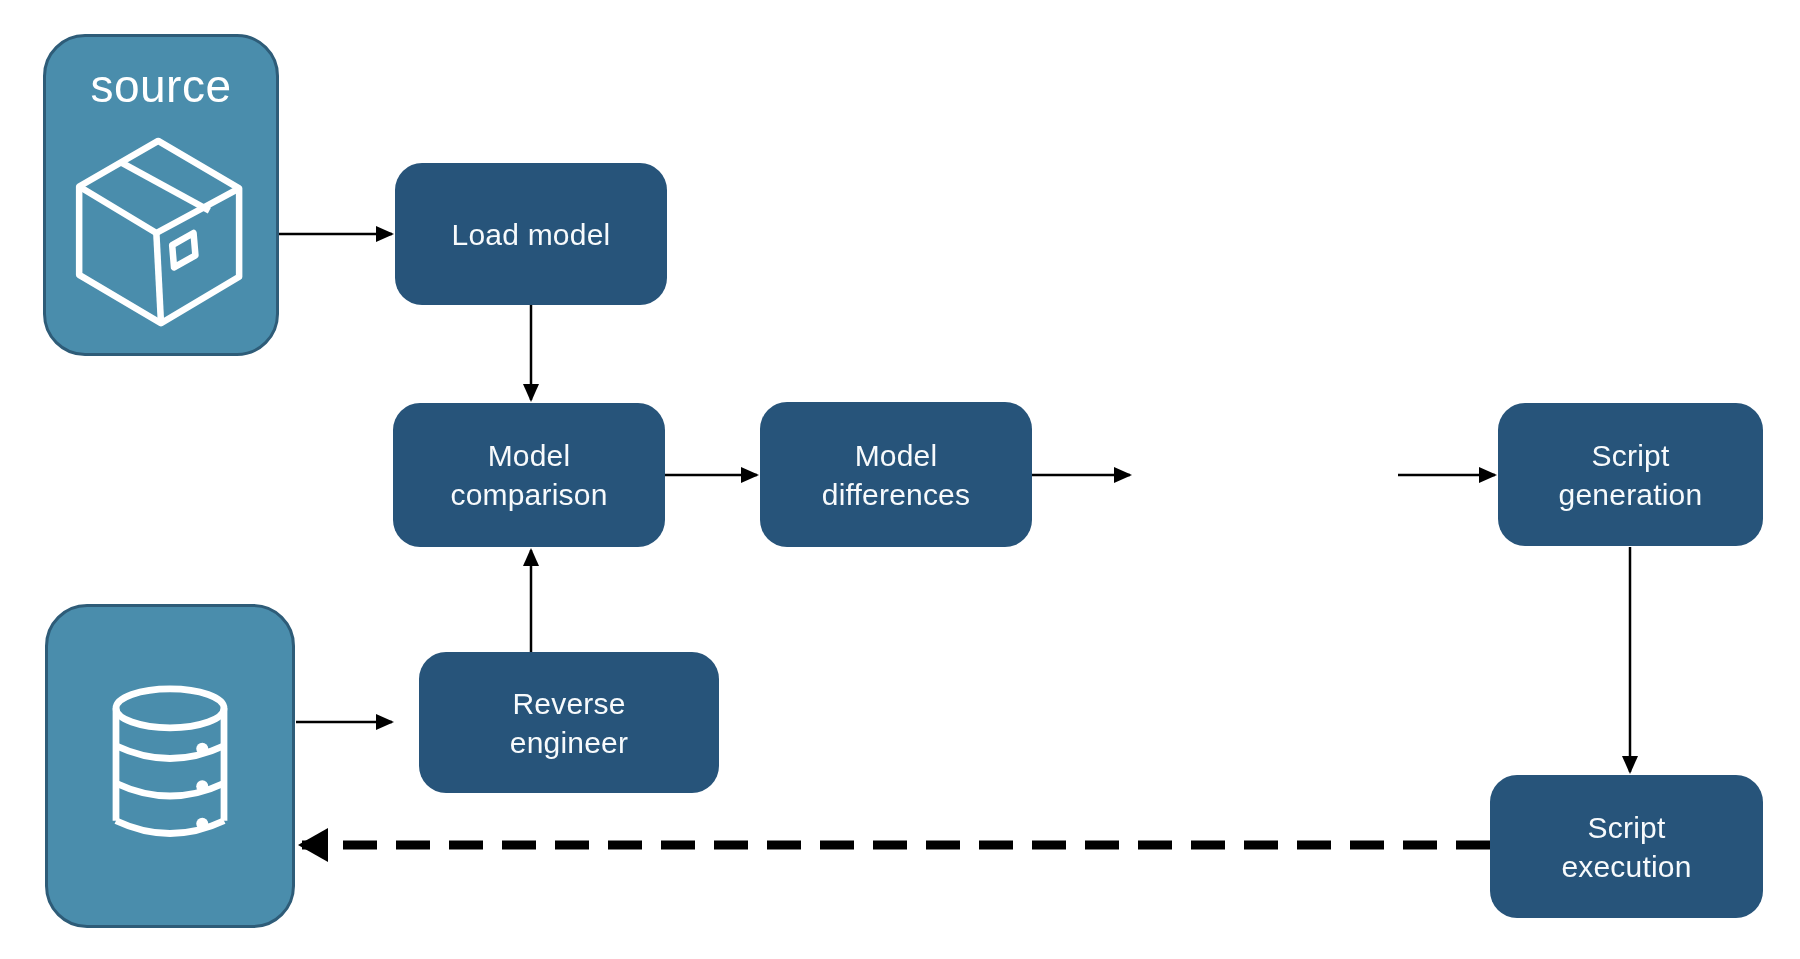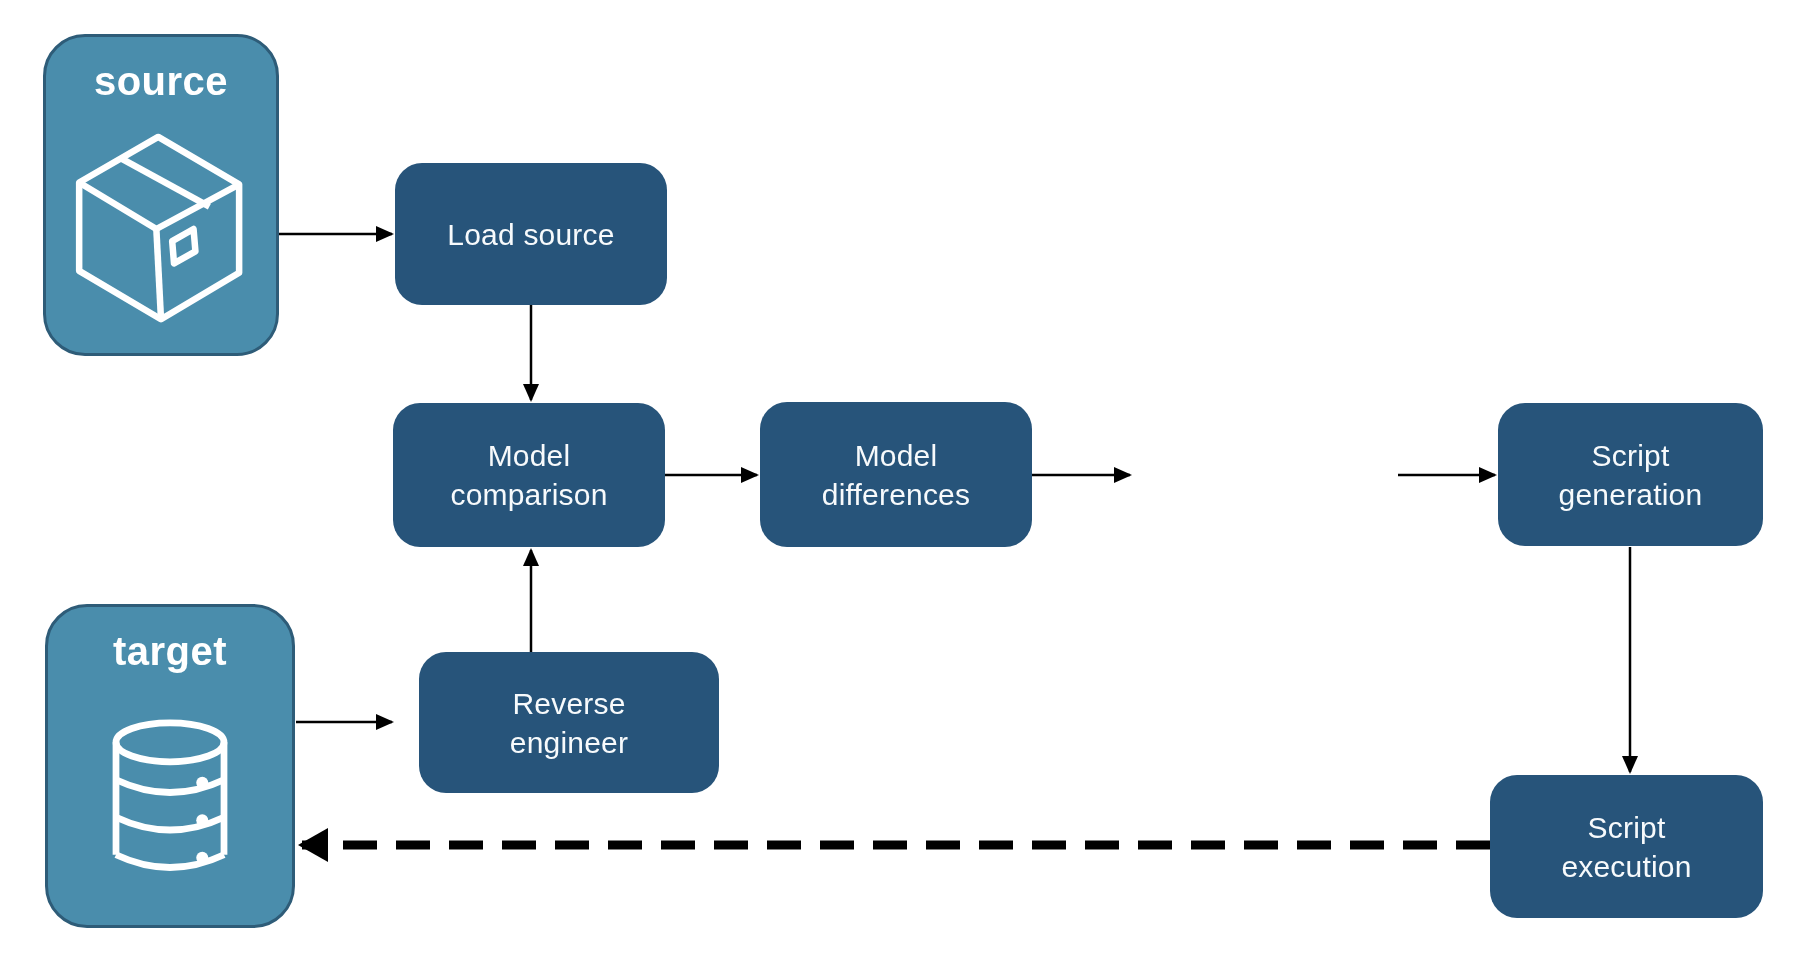--- a/index.html
+++ b/index.html
@@ -37,22 +37,22 @@
     background: #4A8DAC;
     border: 3px solid #2E5C78;
     border-radius: 42px;
     box-sizing: border-box;
     display: flex;
     flex-direction: column;
     align-items: center;
   }
   .endpoint-label {
     color: #ffffff;
-    font-size: 40px;
-    font-weight: bold;
+    font-size: 46px;
+    font-weight: normal;
     margin-top: 22px;
     letter-spacing: 0.5px;
   }
   .endpoint-icon {
     flex: 1;
     display: flex;
     align-items: center;
     justify-content: center;
     width: 100%;
   }
@@ -75,38 +75,37 @@
         <polygon points="97,6 184,57 184,152 100,202 12,150 12,55" stroke="#ffffff" stroke-width="7" stroke-linejoin="round" fill="none"></polygon>
         <polyline points="12,55 95,105 184,57" stroke="#ffffff" stroke-width="7" stroke-linejoin="round" fill="none"></polyline>
         <line x1="95" y1="105" x2="100" y2="202" stroke="#ffffff" stroke-width="7"></line>
         <line x1="57" y1="29" x2="152" y2="81" stroke="#ffffff" stroke-width="7"></line>
         <polygon points="112,118 135,105 137,129 114,142" stroke="#ffffff" stroke-width="7" stroke-linejoin="round" fill="none"></polygon>
       </svg>
     </div>
   </div>
 
   <div class="endpoint" style="left:45px; top:604px; width:250px; height:324px;">
-    <div class="endpoint-label">target</div>
     <div class="endpoint-icon">
       <svg width="150" height="196" viewBox="0 0 200 226" fill="none">
         <ellipse cx="100" cy="36" rx="72" ry="26" stroke="#ffffff" stroke-width="9" fill="none"></ellipse>
         <line x1="28" y1="36" x2="28" y2="186" stroke="#ffffff" stroke-width="9"></line>
         <line x1="172" y1="36" x2="172" y2="186" stroke="#ffffff" stroke-width="9"></line>
         <path d="M28,86 Q100,120 172,86" stroke="#ffffff" stroke-width="9" fill="none"></path>
         <path d="M28,136 Q100,170 172,136" stroke="#ffffff" stroke-width="9" fill="none"></path>
         <path d="M28,186 Q100,220 172,186" stroke="#ffffff" stroke-width="9" fill="none"></path>
         <circle cx="143" cy="90" r="8" fill="#ffffff"></circle>
         <circle cx="143" cy="140" r="8" fill="#ffffff"></circle>
         <circle cx="143" cy="190" r="8" fill="#ffffff"></circle>
       </svg>
     </div>
   </div>
 
   <div class="node" style="left:395px; top:163px; width:272px; height:142px;">
-    <div class="node-label">Load source</div>
+    <div class="node-label">Load model</div>
   </div>
 
   <div class="node" style="left:393px; top:403px; width:272px; height:144px;">
     <div class="node-label">Model
 comparison</div>
   </div>
 
   <div class="node" style="left:760px; top:402px; width:272px; height:145px;">
     <div class="node-label">Model
 differences</div>

